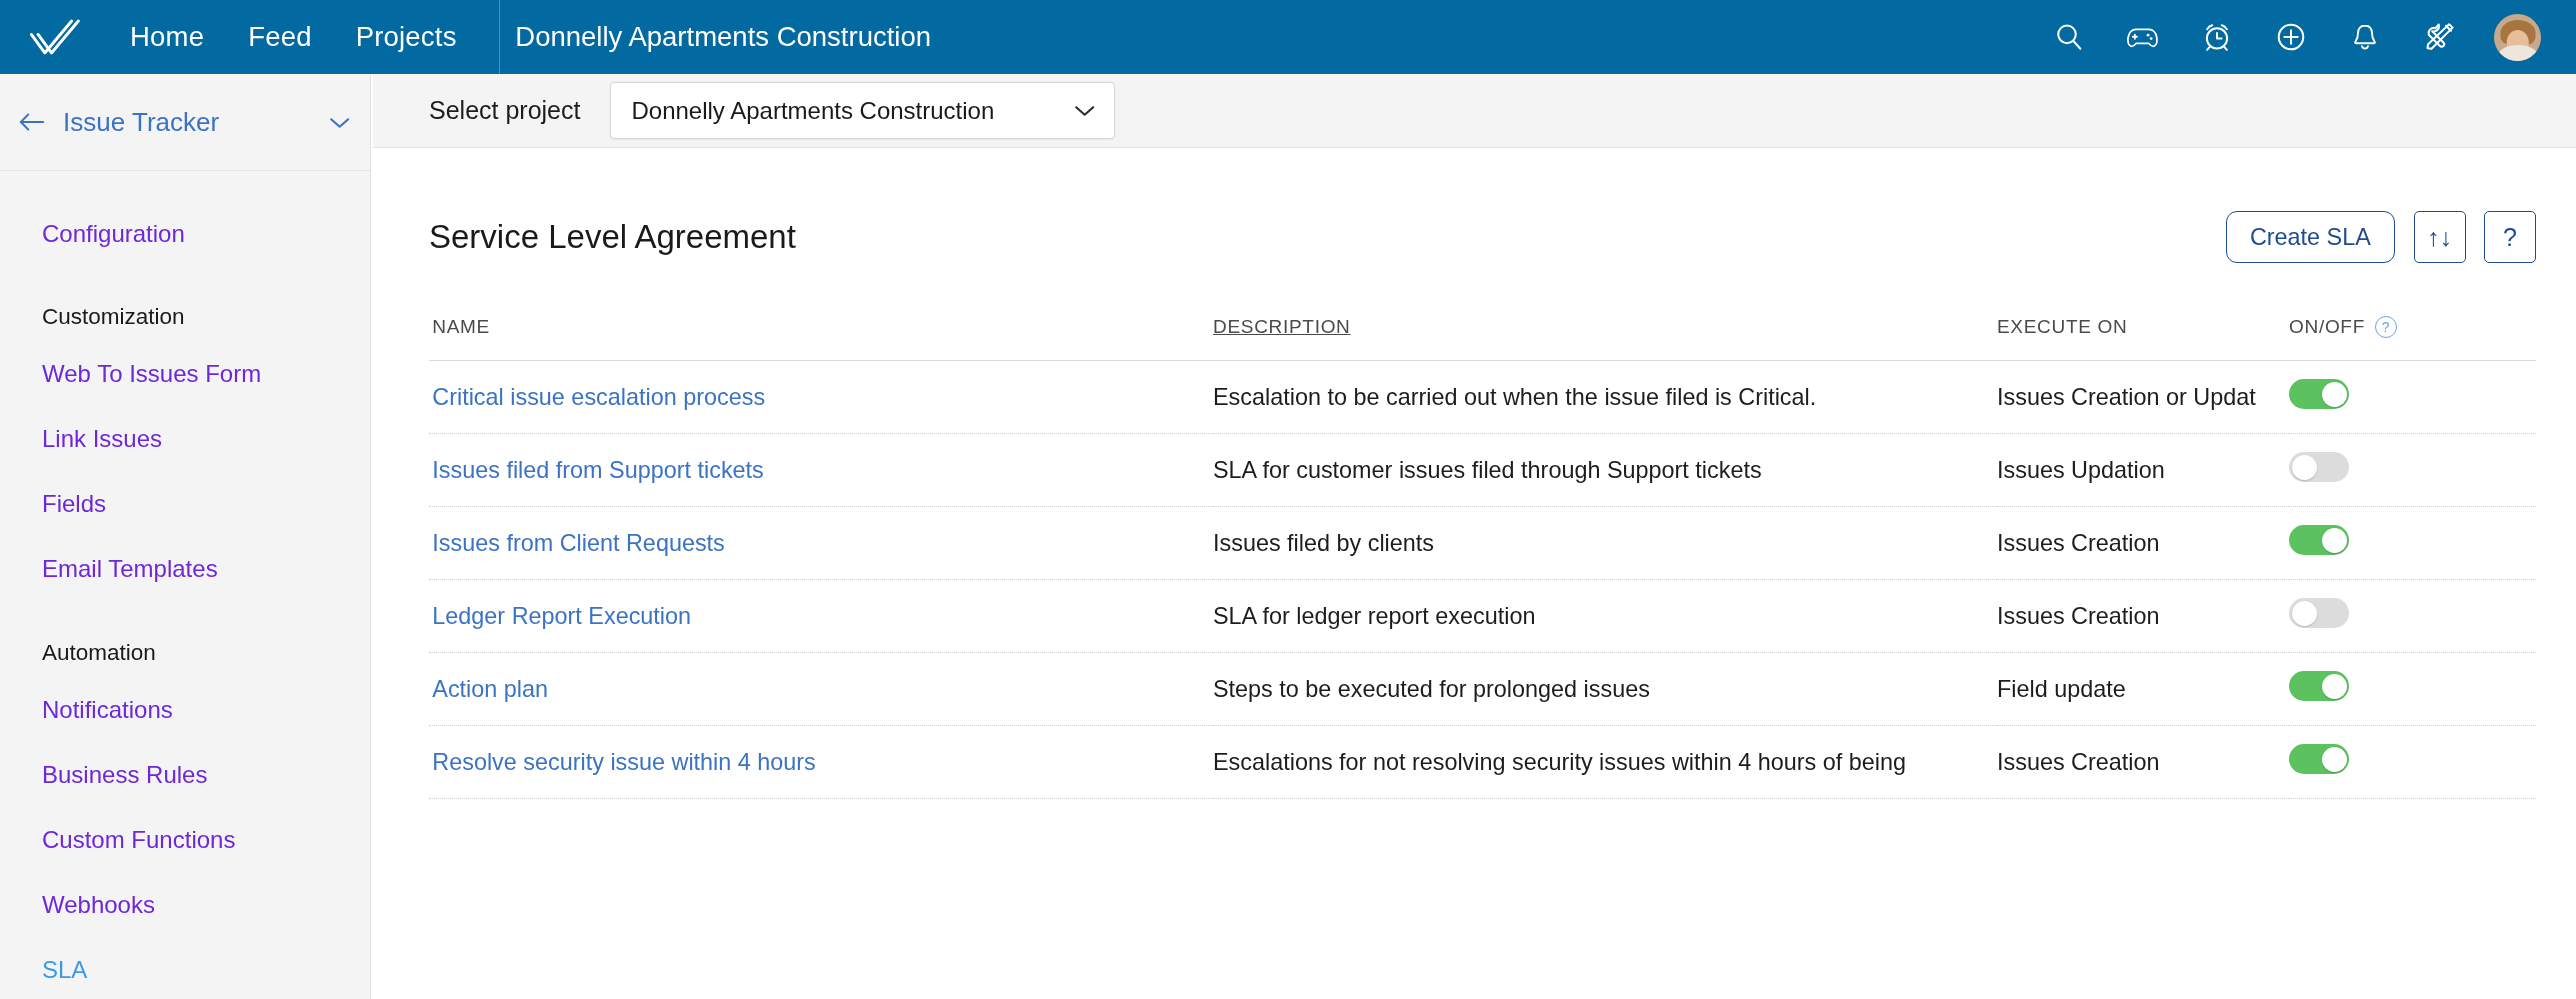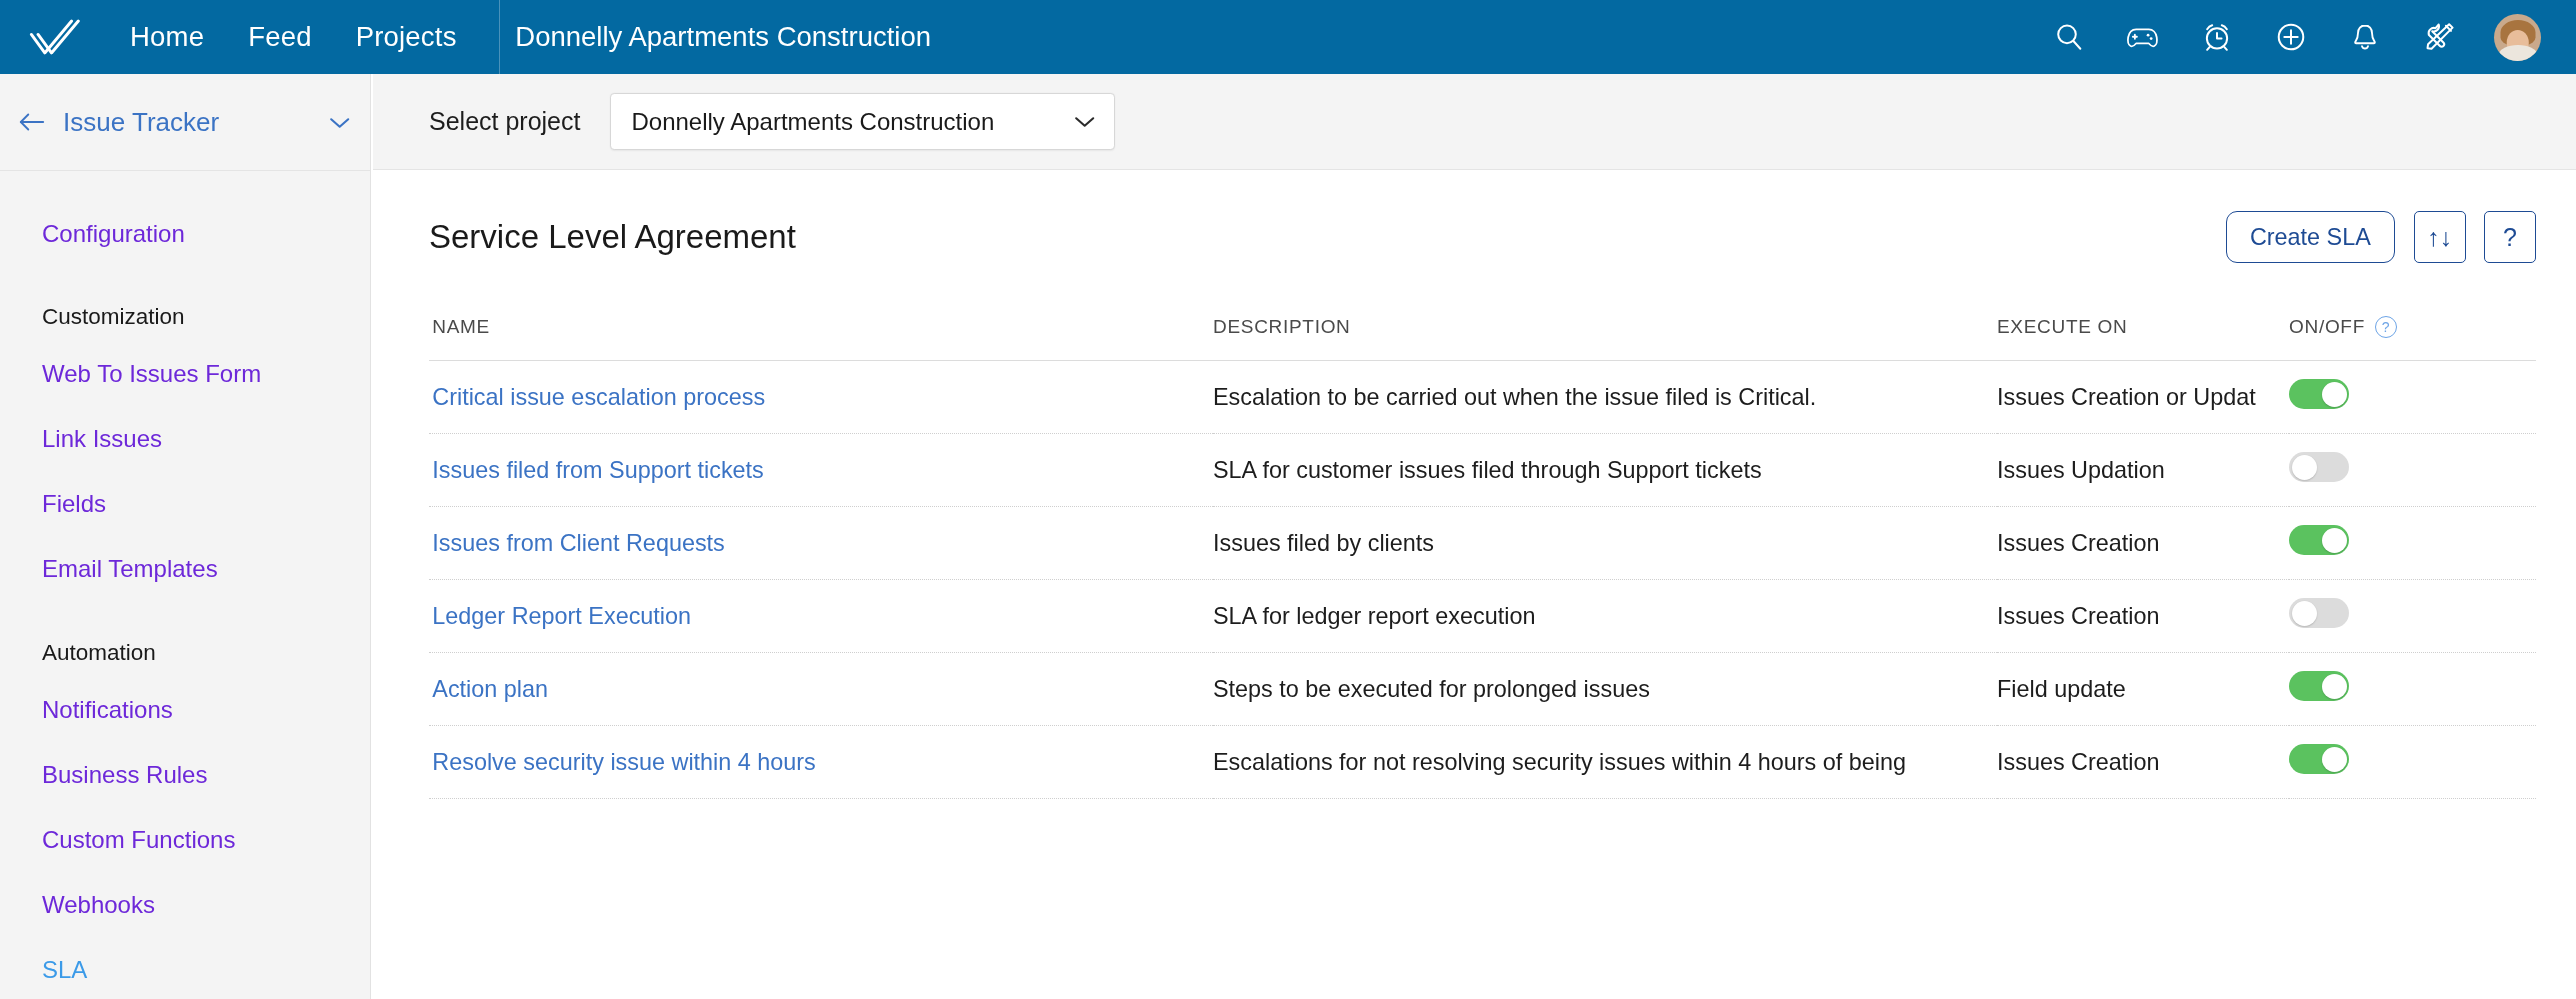--- a/index.html
+++ b/index.html
@@ -141,21 +141,21 @@
     height: 57px;
     line-height: 65px;
     white-space: nowrap;
   }
   .nav-group.spaced { margin-top: 18.4px; }
 
   
   .selectbar {
     position: absolute;
     top: 74px; left: 373px;
-    width: 2203px; height: 96px;
+    width: 2203px; height: 74px;
     background: #f4f4f4;
     border-bottom: 1.7px solid #e4e4e4;
     display: flex;
     align-items: center;
     padding-left: 56px;
   }
   .selectbar-label {
     font-size: 25px;
     color: #1d1d1d;
     margin-right: 30px;
@@ -237,21 +237,21 @@
     text-align: left;
     font-size: 19px;
     letter-spacing: 0.7px;
     color: #4a4a4a;
     font-weight: normal;
     padding-bottom: 22px;
     border-bottom: 1.7px solid #dcdcdc;
     vertical-align: bottom;
   }
   th.col-name { width: 784px; padding-left: 3.3px; }
-  th.col-desc { width: 784px; }
+  th.col-desc { width: 784px; text-decoration: underline; }
   th.col-exec { width: 292px; }
   th.col-onoff { width: 247px; }
   .th-inner { display: flex; align-items: center; gap: 10px; }
   .help-circle {
     width: 22px; height: 22px;
     border: 1.7px solid #6da4e6;
     border-radius: 50%;
     color: #6da4e6;
     font-size: 14px;
     display: flex; align-items: center; justify-content: center;

